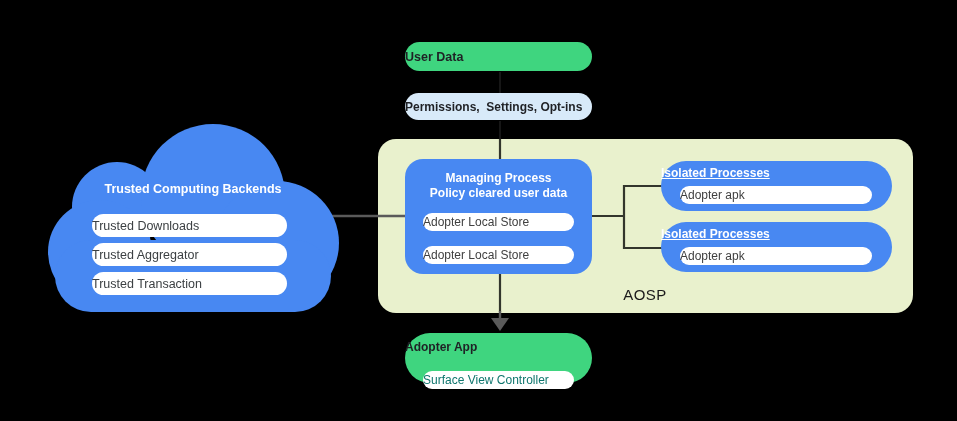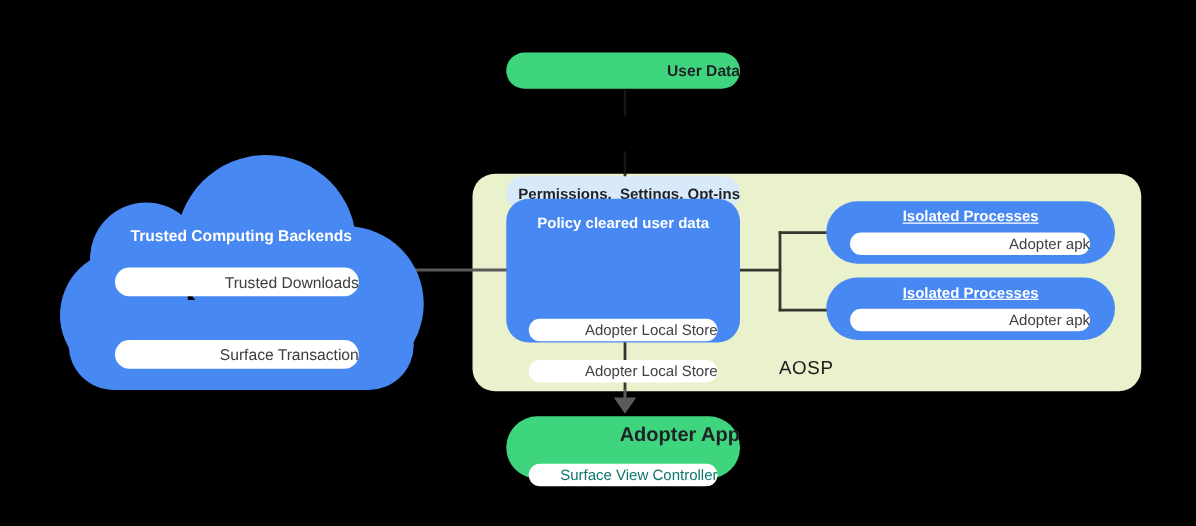--- a/index.html
+++ b/index.html
@@ -4,48 +4,48 @@
 <style>
   :root{
     --background:#000000; --blue:#4888F2; --green:#3FD57F;
     --light-blue:#D8EAF9; --light-green:#E9F1CD; --pill-white:#FFFFFF;
     --connector-gray:#5A5A5A; --connector-dark:#33362C; --connector-stub:#161616;
   }
   *{margin:0;padding:0;box-sizing:border-box;}
   body{background:var(--background);font-family:"Liberation Sans",sans-serif;}
   .stage{position:relative;width:957px;height:421px;background:var(--background);overflow:hidden;}
   .abs{position:absolute;}
-  .center{display:flex;align-items:center;justify-content:flex-end;text-align:center;}
+  .center{display:flex;align-items:center;justify-content:flex-start;text-align:center;}
   
   .pill-user{left:405px;top:42px;width:187px;height:29px;border-radius:14.5px;background:var(--green);
     font-weight:bold;font-size:12.5px;color:#1F2125;z-index:3;}
   .pill-perms{left:405px;top:93px;width:187px;height:27px;border-radius:13.5px;background:var(--light-blue);
-    font-weight:bold;font-size:12px;color:#1F2125;white-space:pre;z-index:3;margin-top:48px;}
+    font-weight:bold;font-size:12px;color:#1F2125;white-space:pre;z-index:3;}
   
   .aosp{left:378px;top:139px;width:535px;height:174px;border-radius:18px;background:var(--light-green);z-index:1;}
   .aosp-label{left:600px;top:286px;width:90px;font-weight:normal;font-size:15px;letter-spacing:.5px;color:#1A1A1A;
     text-align:center;z-index:3;}
   
   .managing{left:405px;top:159px;width:187px;height:115px;border-radius:18px;background:var(--blue);z-index:3;}
   .managing-title{position:absolute;left:0;top:12px;width:100%;text-align:center;color:#fff;
     font-weight:bold;font-size:12px;line-height:15px;}
   .inner-pill{position:absolute;background:var(--pill-white);border-radius:9px;height:18px;
     font-size:12px;color:#404040;}
-  .managing .inner-pill{left:18px;width:151px;margin-top:42px;}
+  .managing .inner-pill{left:18px;width:151px;}
   .mp1{top:54px;} .mp2{top:87px;}
   
   .isolated{left:661px;width:231px;height:50px;border-radius:25px;background:var(--blue);z-index:3;}
   .iso1{top:161px;} .iso2{top:222px;}
-  .iso-title{position:absolute;left:0;top:5px;width:100%;text-align:center;color:#fff;font-weight:bold;
+  .iso-title{position:absolute;left:0;top:5px;width:100%;color:#fff;font-weight:bold;
     font-size:12px;text-decoration:underline;}
   .isolated .inner-pill{left:19px;top:25px;width:192px;}
   
   .adopter{left:405px;top:333px;width:187px;height:50px;border-radius:25px;background:var(--green);z-index:3;}
-  .adopter-title{position:absolute;left:0;top:7px;width:100%;text-align:right;color:#1F2125;
-    font-weight:bold;font-size:16px;}
+  .adopter-title{position:absolute;left:0;top:7px;width:100%;text-align:left;color:#1F2125;
+    font-weight:bold;font-size:12px;}
   .adopter .inner-pill{left:18px;top:38px;width:151px;color:#0f766e;}
   
   .cloud-svg{left:48px;top:124px;z-index:3;}
   .cloud-shape{fill:var(--blue);}
   .cloud-title{left:68px;top:182px;width:250px;color:#fff;font-weight:bold;font-size:12.5px;
     text-align:center;z-index:4;}
   .cloud-pill{left:92px;width:195px;height:23px;border-radius:11.5px;background:var(--pill-white);
     font-size:12.5px;color:#3C4043;z-index:4;}
   .cp1{top:214px;} .cp2{top:243px;} .cp3{top:272px;}
   
@@ -81,33 +81,37 @@
     <circle class="cloud-shape" cx="69" cy="83" r="45"></circle>
     <circle class="cloud-shape" cx="165" cy="72" r="72"></circle>
     <circle class="cloud-shape" cx="229" cy="119" r="62"></circle>
     <circle class="cloud-shape" cx="52" cy="128" r="52"></circle>
     <rect class="cloud-shape" x="7" y="116" width="276" height="72" rx="36"></rect>
   </svg>
   <div class="abs center cloud-pill cp1">
     <span>Trusted Downloads</span>
   </div>
   <div class="abs cloud-title">Trusted Computing Backends</div>
+  <div class="abs center cloud-pill cp2">
+    <span>Trusted Aggregator</span>
+  </div>
   <div class="abs center cloud-pill cp3">
-    <span>Surface Transaction</span>
+    <span>Trusted Transaction</span>
   </div>
 
   <div class="abs center pill-user">
     <span>User Data</span>
   </div>
   <div class="abs center pill-perms">
     <span>Permissions,  Settings, Opt-ins</span>
   </div>
 
   <div class="abs managing">
     <div class="managing-title">
+      <div>Managing Process</div>
       <div>Policy cleared user data</div>
     </div>
     <div class="center inner-pill mp1">
       <span>Adopter Local Store</span>
     </div>
     <div class="center inner-pill mp2">
       <span>Adopter Local Store</span>
     </div>
   </div>
 

